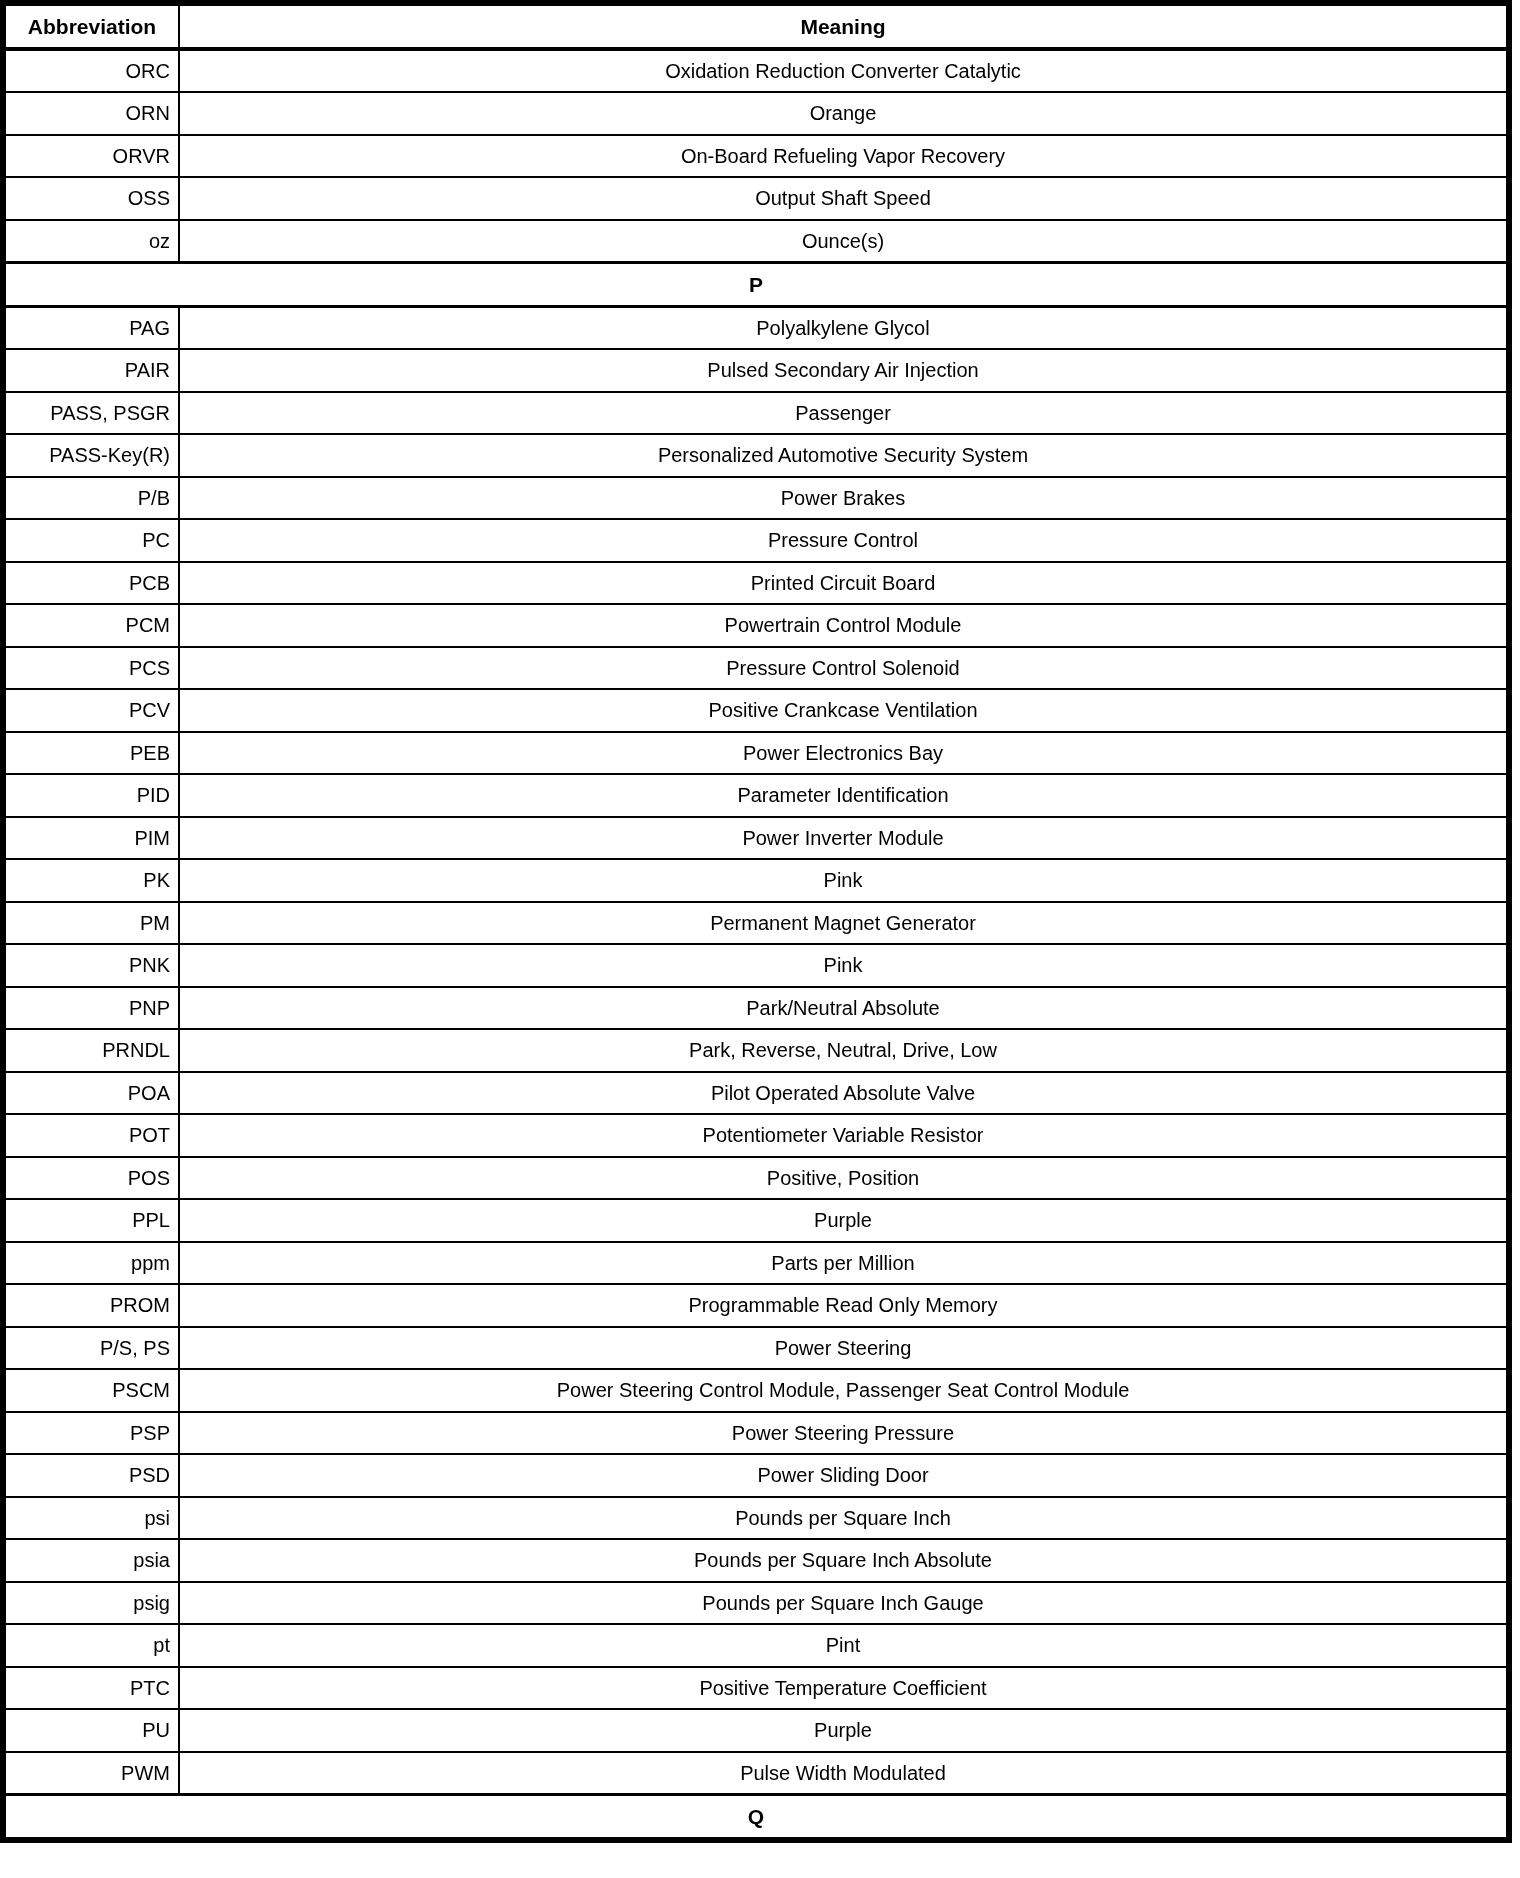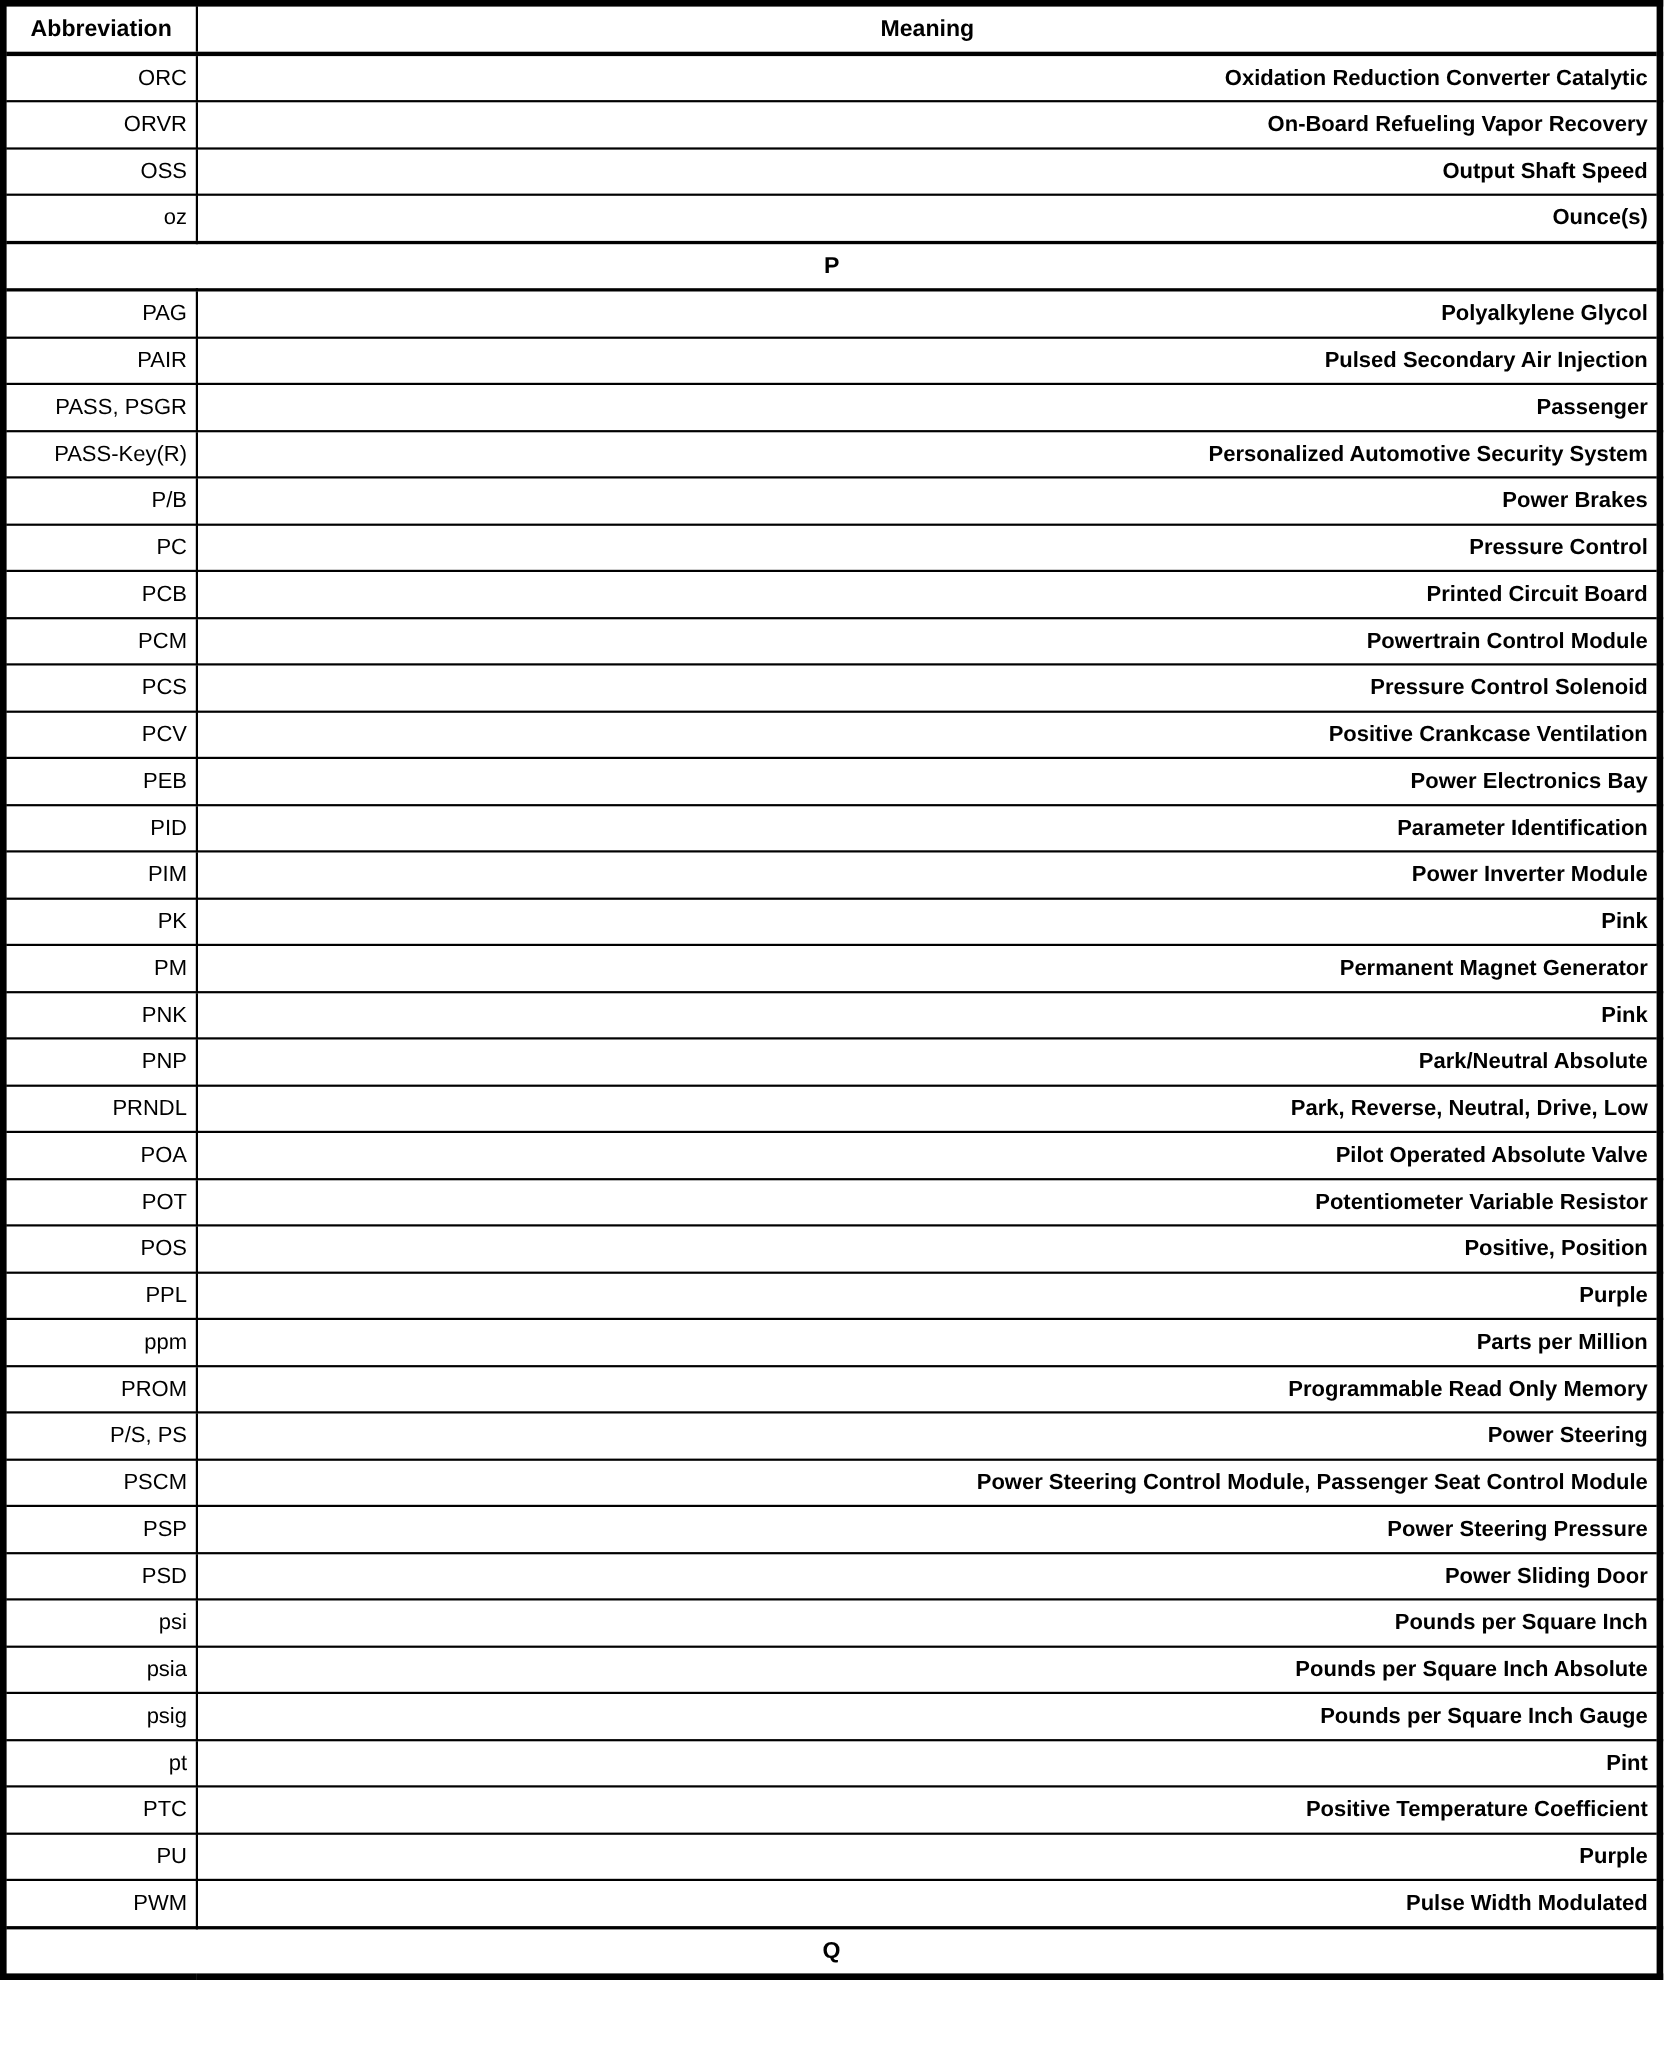--- a/index.html
+++ b/index.html
@@ -39,22 +39,21 @@
   table.abbrev-table th {
     font-weight: bold;
     font-size: 21px;
     text-align: center;
     border-bottom-width: 4px;
   }
   td.cell-abbr {
     text-align: right;
   }
   td.cell-meaning {
-    text-align: right;
-    font-weight: bold;
+    text-align: center;
   }
   tr.section-row td {
     text-align: center;
     font-weight: bold;
     font-size: 21px;
     border-top-width: 3px;
     border-bottom-width: 3px;
   }
 </style>
 </head>
@@ -72,20 +71,24 @@
         <th>Meaning</th>
       </tr>
     </thead>
     <tbody id="table-body">
 
     <tr>
           <td class="cell-abbr">ORC</td>
           <td class="cell-meaning">Oxidation Reduction Converter Catalytic</td>
         </tr>
         <tr>
+          <td class="cell-abbr">ORN</td>
+          <td class="cell-meaning">Orange</td>
+        </tr>
+        <tr>
           <td class="cell-abbr">ORVR</td>
           <td class="cell-meaning">On-Board Refueling Vapor Recovery</td>
         </tr>
         <tr>
           <td class="cell-abbr">OSS</td>
           <td class="cell-meaning">Output Shaft Speed</td>
         </tr>
         <tr>
           <td class="cell-abbr">oz</td>
           <td class="cell-meaning">Ounce(s)</td>

